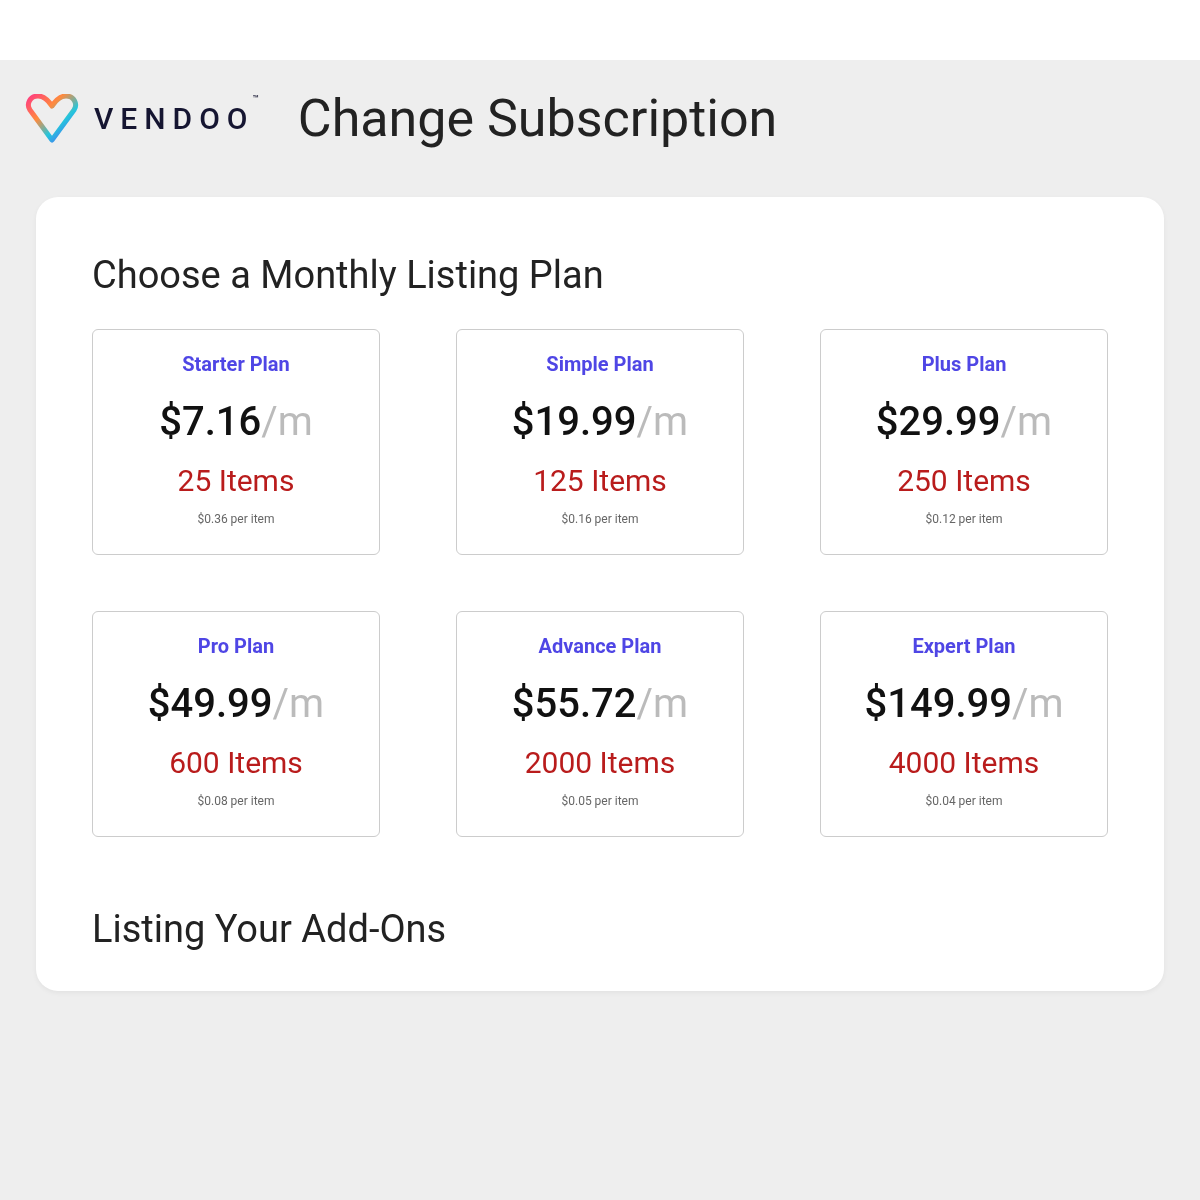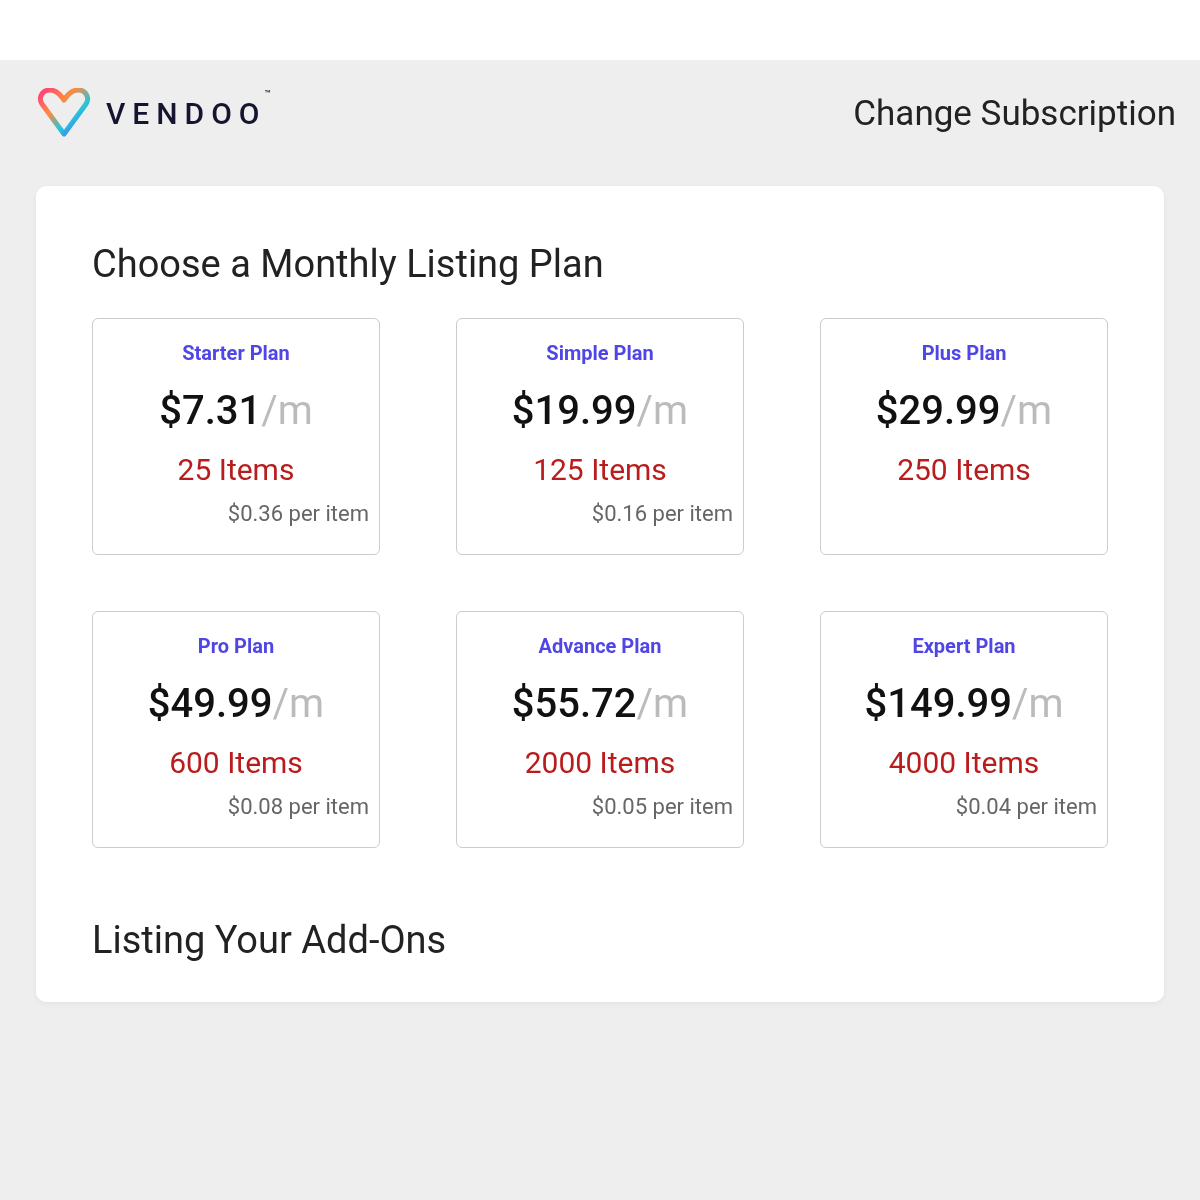--- a/index.html
+++ b/index.html
@@ -14,22 +14,22 @@
     background: #fff;
   }
   .page {
     background: #eeeeee;
     min-height: 1140px;
     padding: 0;
   }
   .header {
     display: flex;
     align-items: center;
-    justify-content: space-between;
-    padding: 28px 24px 48px 36px;
+    padding: 28px 24px 48px 24px;
+    gap: 32px;
   }
   .brand {
     display: flex;
     align-items: center;
     gap: 14px;
   }
   .brand-name {
     font-size: 30px;
     letter-spacing: 7px;
     font-weight: 500;
@@ -38,28 +38,28 @@
   }
   .brand-tm {
     font-size: 10px;
     vertical-align: top;
     position: relative;
     top: -8px;
     margin-left: -2px;
     color: #151531;
   }
   .page-title {
-    font-size: 35px;
+    font-size: 52px;
     font-weight: 400;
     color: #222;
   }
   .panel {
     background: #fff;
     margin: 0 36px;
-    border-radius: 10px;
+    border-radius: 22px;
     box-shadow: 0 2px 5px rgba(0,0,0,0.05);
     padding: 56px 56px 40px 56px;
   }
   .section-title {
     font-size: 38px;
     font-weight: 400;
     color: #222;
     margin-bottom: 32px;
   }
   .plans-grid {
@@ -94,22 +94,21 @@
     font-weight: 400;
   }
   .plan-items {
     color: #b91c1c;
     font-size: 30px;
     font-weight: 400;
     margin-bottom: 14px;
   }
   .plan-per-item {
     color: #666;
-    font-size: 22px;
-    text-align: right;
+    font-size: 12px;
   }
   .addons-title {
     font-size: 38px;
     font-weight: 400;
     color: #222;
   }
   .logo-svg { display: block; }
 </style>
 </head>
 <body>
@@ -141,41 +140,42 @@
   </div>
 
   <div class="panel">
     <h2 class="section-title">Choose a Monthly Listing Plan</h2>
 
     <div class="plans-grid">
 
       <div class="plan-card">
         <div class="plan-name">Starter Plan</div>
         <div class="plan-price-row">
-          <span>$7.31</span><span class="plan-price-suffix">/m</span>
+          <span>$7.16</span><span class="plan-price-suffix">/m</span>
         </div>
         <div class="plan-items">25 Items</div>
         <div class="plan-per-item">$0.36 per item</div>
       </div>
 
       <div class="plan-card">
         <div class="plan-name">Simple Plan</div>
         <div class="plan-price-row">
           <span>$19.99</span><span class="plan-price-suffix">/m</span>
         </div>
         <div class="plan-items">125 Items</div>
         <div class="plan-per-item">$0.16 per item</div>
       </div>
 
       <div class="plan-card">
         <div class="plan-name">Plus Plan</div>
         <div class="plan-price-row">
           <span>$29.99</span><span class="plan-price-suffix">/m</span>
         </div>
         <div class="plan-items">250 Items</div>
+        <div class="plan-per-item">$0.12 per item</div>
       </div>
 
       <div class="plan-card">
         <div class="plan-name">Pro Plan</div>
         <div class="plan-price-row">
           <span>$49.99</span><span class="plan-price-suffix">/m</span>
         </div>
         <div class="plan-items">600 Items</div>
         <div class="plan-per-item">$0.08 per item</div>
       </div>

